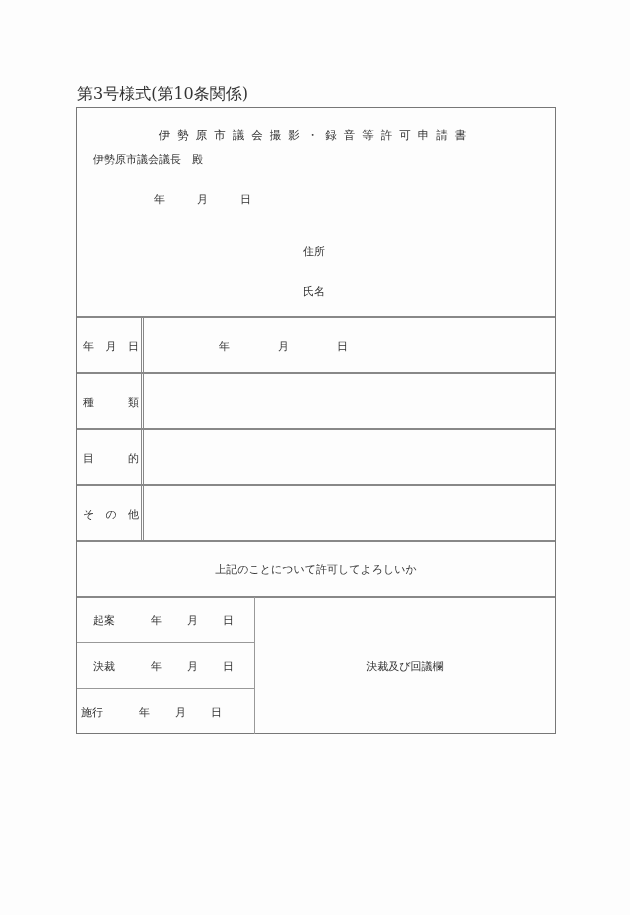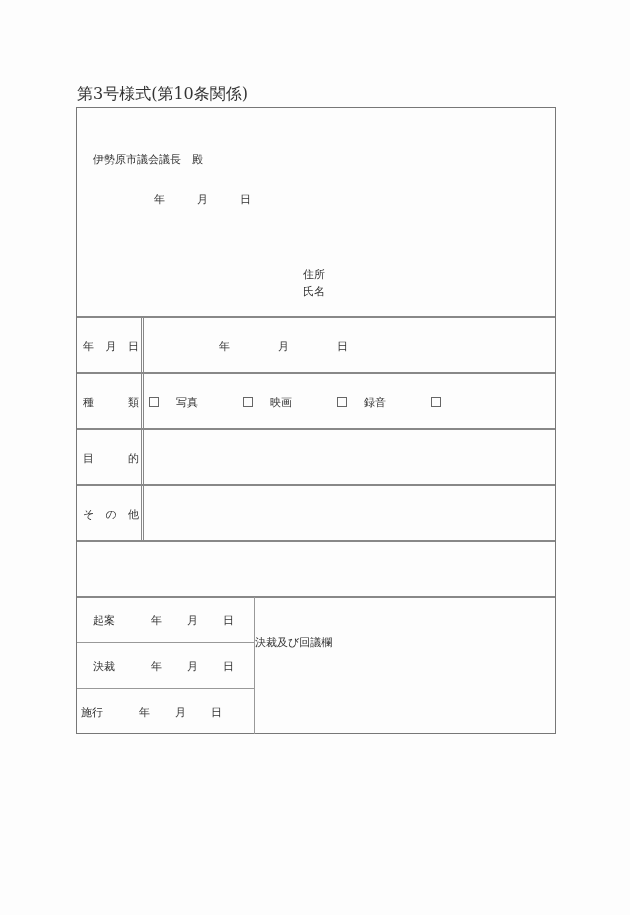--- a/index.html
+++ b/index.html
@@ -10,34 +10,35 @@
   .hline { position:absolute; left:0; right:0; height:2px; background:#888; }
   .hline.thin { height:1px; background:#999; }
   .vline { position:absolute; width:3px; border-left:1px solid #888; border-right:1px solid #888; box-sizing:border-box; }
   .vline.single { width:1px; border:none; background:#999; }
   .txt { position:absolute; white-space:nowrap; }
   .title { left:0; right:0; top:20px; text-align:center; letter-spacing:7px; font-size:11.5px; }
   .addressee { left:16px; top:44px; }
   .date-top { left:77px; top:84px; }
   .date-top span, .date-row span { display:inline-block; }
   .applicant { left:0; right:0; top:113px; text-align:center; }
-  .addr { left:226px; top:159px; }
+  .addr { left:226px; top:136px; }
   .name { left:226px; top:176px; }
   .label { left:6px; width:56px; display:flex; justify-content:space-between; }
   .check { display:inline-block; width:8px; height:8px; border:1px solid #666; vertical-align:middle; margin-top:-2px; }
   .center-msg { left:0; right:0; text-align:center; top:454px; }
-  .decision { left:178px; right:0; text-align:left; top:527px; }
+  .decision { left:178px; right:0; text-align:center; top:551px; }
 </style>
 </head>
 <body>
 
 <div class="abs form-id">第3号様式(第10条関係)</div>
 
 <div class="abs box">
 
+  <div class="txt title">伊勢原市議会撮影・録音等許可申請書</div>
   <div class="txt addressee">伊勢原市議会議長　殿</div>
   <div class="txt date-top">
     <span>年</span>
     <span style="width:25px"></span>
     <span>月</span>
     <span style="width:25px"></span>
     <span>日</span>
   </div>
   <div class="txt addr">住所</div>
   <div class="txt name">氏名</div>
@@ -57,49 +58,35 @@
       <span>日</span>
   </div>
   <div class="txt" style="left:142px; top:231px">
     <span>年</span><span style="display:inline-block;width:48px"></span><span>月</span><span style="display:inline-block;width:48px"></span><span>日</span>
   </div>
 
   <div class="txt label" style="top:287px">
     <span>種</span>
       <span>類</span>
   </div>
-  <div class="txt" style="left:72px; top:287px">
-    <span class="check"></span>
-    <span style="display:inline-block;width:10px"></span>
-    <span>写真</span>
-    <span style="display:inline-block;width:38px"></span>
-    <span class="check"></span>
-    <span style="display:inline-block;width:10px"></span>
-    <span>映画</span>
-    <span style="display:inline-block;width:38px"></span>
-    <span class="check"></span>
-    <span style="display:inline-block;width:10px"></span>
-    <span>録音</span>
-    <span style="display:inline-block;width:38px"></span>
-    <span class="check"></span>
-  </div>
 
   <div class="txt label" style="top:343px">
     <span>目</span>
       <span>的</span>
   </div>
   <div class="txt" style="left:70px; top:322px; width:405px; height:52px"></div>
 
   <div class="txt label" style="top:399px">
     <span>そ</span>
       <span>の</span>
       <span>他</span>
   </div>
   <div class="txt" style="left:70px; top:378px; width:405px; height:52px"></div>
 
+  <div class="txt center-msg">上記のことについて許可してよろしいか</div>
 
   <div class="vline single" style="left:177px; top:489px; height:137px;"></div>
   <div class="hline thin" style="top:534px; right:auto; width:177px;"></div>
   <div class="hline thin" style="top:580px; right:auto; width:177px;"></div>
 
   <div class="txt" style="left:16px; top:505px">
     <span>起案</span><span style="display:inline-block;width:36px"></span><span>年</span><span style="display:inline-block;width:25px"></span><span>月</span><span style="display:inline-block;width:25px"></span><span>日</span>
   </div>
   <div class="txt" style="left:16px; top:551px">
     <span>決裁</span><span style="display:inline-block;width:36px"></span><span>年</span><span style="display:inline-block;width:25px"></span><span>月</span><span style="display:inline-block;width:25px"></span><span>日</span>

